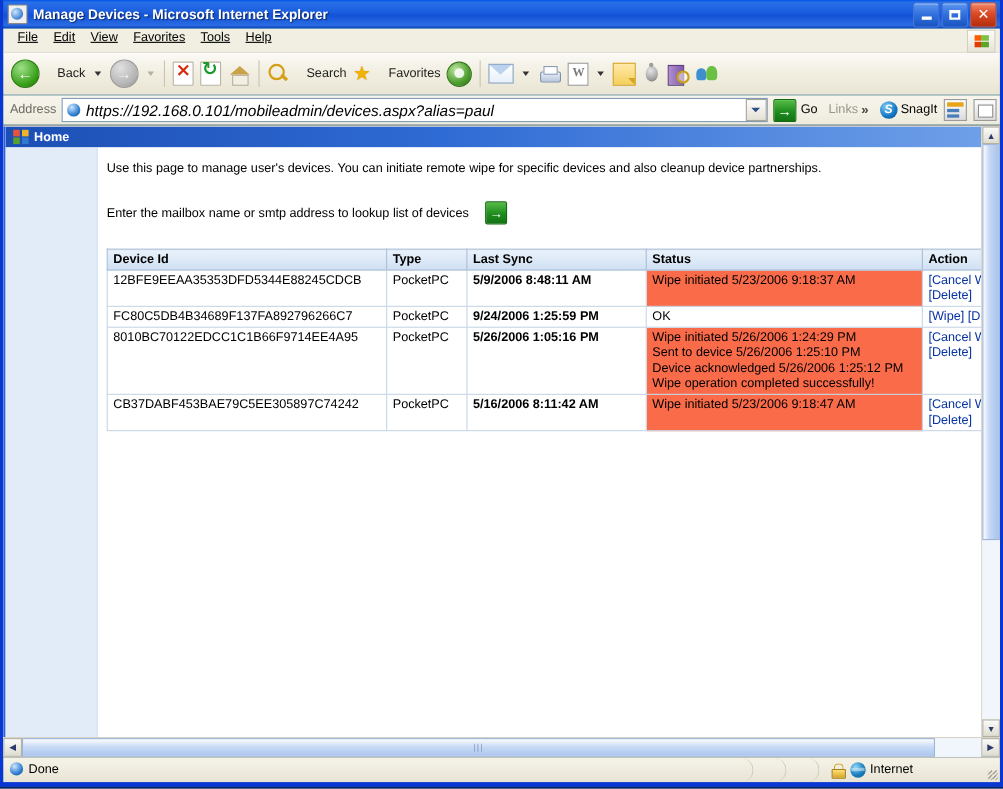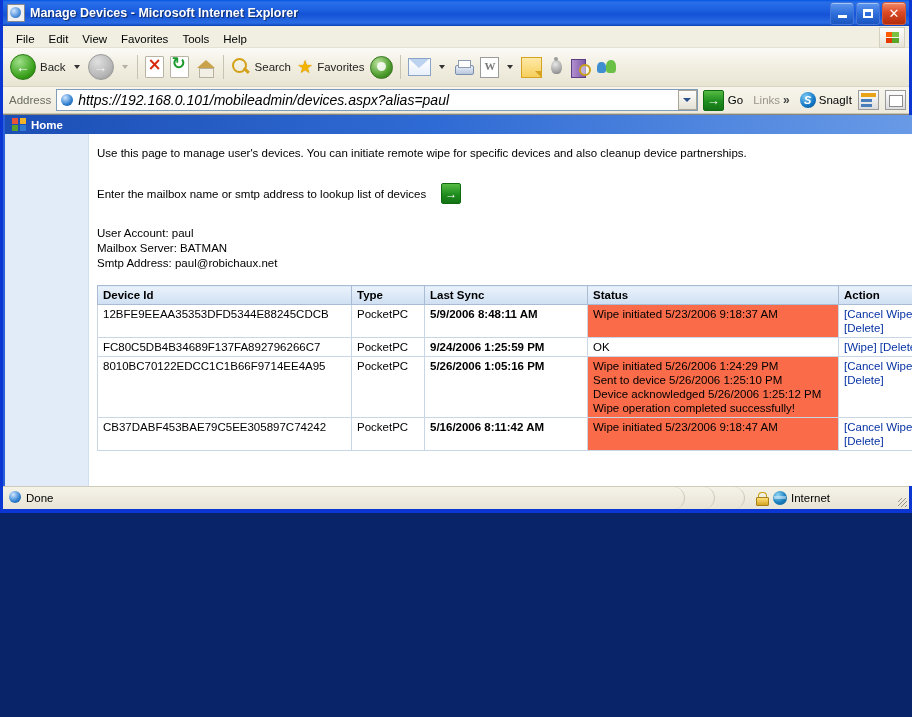--- a/index.html
+++ b/index.html
@@ -3,21 +3,21 @@
 <meta charset="utf-8">
 <style>
   html,body{margin:0;padding:0;}
   body{
     width:912px;height:717px;overflow:hidden;
     font-family:"Liberation Sans","DejaVu Sans",sans-serif;
     font-size:11px;
     background:#0a246a;
   }
   .window{
-    position:absolute;left:0;top:0;width:912px;height:513px;
+    position:absolute;left:0;top:0;width:912px;height:715px;
     box-sizing:border-box;
     border:3px solid #0a36d4;
     border-top:none;border-bottom-width:4px;
     background:#0369a1;
     display:flex;flex-direction:column;
   }
   
   .titlebar{
     height:26px;flex:0 0 26px;
     background:linear-gradient(to bottom,#0054e3 0%,#2a6fe8 8%,#1b5fe0 40%,#1452d6 55%,#2a6ce4 88%,#0c41b5 100%);
@@ -50,22 +50,22 @@
   }
   .win-min{background:linear-gradient(to bottom,#5e97ef,#2f6fdb 50%,#1a55c0);}
   .win-max{background:linear-gradient(to bottom,#5e97ef,#2f6fdb 50%,#1a55c0);}
   .win-close{background:linear-gradient(to bottom,#f08a6b,#dc4a24 45%,#b32d0c);border-color:#d65a33;}
   .glyph-min{width:9px;height:3px;background:#fff;margin-top:6px;}
   .glyph-max{width:10px;height:9px;border:2px solid #fff;border-top-width:3px;box-sizing:border-box;}
   .glyph-close{font-size:13px;line-height:11px;font-family:"DejaVu Sans",sans-serif;}
   
   .menubar{
     height:21px;flex:0 0 21px;background:#f1efe2;
-    display:flex;align-items:flex-end;padding-left:6px;
-    border-bottom:1px solid #e5e2d4;position:relative;
+    display:flex;align-items:flex-start;padding-left:6px;
+    border-bottom:1px solid #e5e2d4;position:relative;text-decoration:underline;
   }
   .menu-item{padding:2px 7px;color:#000;font-size:11.5px;cursor:default;}
   .menu-logo{
     position:absolute;right:4px;top:1px;width:24px;height:19px;
     background:linear-gradient(to bottom,#fdfdfd,#e6e3d6);
     border:1px solid #d4d0c0;display:flex;align-items:center;justify-content:center;
   }
   .menu-logo .flag{
     width:13px;height:11px;
     background:
@@ -73,21 +73,21 @@
       linear-gradient(to right,#e23a00 0 6px,#5aa628 6px 13px) 0 6px/13px 5px no-repeat;
   }
   
   .toolbar{
     height:38px;flex:0 0 38px;
     background:linear-gradient(to bottom,#fbfaf6 0%,#f2efe2 45%,#e9e5d4 100%);
     display:flex;align-items:center;padding:0 4px;
     border-bottom:1px solid #d8d4c4;
   }
   .tb-btn{display:flex;align-items:center;padding:2px 3px;height:30px;}
-  .tb-lbl{font-size:11.5px;margin-left:4px;color:#222;}
+  .tb-lbl{font-size:11.5px;margin-left:16px;color:#222;}
   .circ{width:24px;height:24px;border-radius:50%;display:flex;align-items:center;justify-content:center;color:#fff;font-size:14px;font-weight:bold;}
   .circ-green{background:radial-gradient(circle at 35% 28%,#9fe08a,#3aa01a 65%,#1f6f0d);border:1px solid #2a7a12;}
   .circ-gray{background:radial-gradient(circle at 35% 28%,#e0e0e0,#b5b5b5 65%,#8e8e8e);border:1px solid #9a9a9a;color:#f2f2f2;}
   .tri-dn{width:0;height:0;border-left:3.5px solid transparent;border-right:3.5px solid transparent;border-top:4px solid #333;margin:0 5px;}
   .tri-dn.dim{border-top-color:#b4b0a4;}
   .tb-sep{width:1px;height:24px;background:#c8c4b4;margin:0 4px;}
   .ico-stop{background:#fff;border:1px solid #b9b5a5;width:17px;height:20px;border-radius:1px;position:relative;}
   .ico-stop:after{content:"\00d7";position:absolute;left:2px;top:-3px;color:#d82a0c;font-size:17px;font-weight:bold;font-family:"DejaVu Sans",sans-serif;}
   .ico-refresh{background:#fff;border:1px solid #b9b5a5;width:17px;height:20px;border-radius:1px;position:relative;}
   .ico-refresh:after{content:"\21bb";position:absolute;left:1px;top:-4px;color:#1a9a2a;font-size:17px;font-weight:bold;}
@@ -151,21 +151,21 @@
   .chev{color:#444;font-size:12px;font-weight:bold;margin:0 6px 0 3px;}
   .snagit{display:flex;align-items:center;margin-left:4px;}
   .snagit-ico{width:16px;height:16px;border-radius:50%;background:radial-gradient(circle at 35% 30%,#7ecbf5,#1276c4 60%,#0b4d85);color:#fff;font-size:11px;display:flex;align-items:center;justify-content:center;font-style:italic;font-weight:bold;}
   .snagit-lbl{font-size:11.5px;margin-left:3px;}
   .tb-small{width:19px;height:18px;margin-left:6px;border:1px solid #9a9a9a;background:linear-gradient(#fdfdfd,#dcdcdc);position:relative;}
   .tb-small.a:after{content:"";position:absolute;left:2px;top:2px;right:2px;height:4px;background:#e8a317;}
   .tb-small.a:before{content:"";position:absolute;left:2px;top:8px;right:6px;height:3px;background:#4a7ebb;box-shadow:0 5px 0 #4a7ebb;}
   .tb-small.b:after{content:"";position:absolute;left:3px;top:4px;width:12px;height:10px;background:#fff;border:1px solid #8c8c8c;}
   
   .viewport{
-    flex:1;display:flex;flex-direction:row;min-height:0;
+    flex:1;display:flex;flex-direction:column;min-height:0;
     background:#fff;border-top:1px solid #8a8678;
     position:relative;
   }
   .vp-inner{flex:1;display:flex;min-height:0;}
   .page{
     flex:1;min-width:0;overflow:hidden;background:#fff;
     display:flex;flex-direction:column;
     border-left:2px solid #2b5fd9;
   }
   
@@ -424,25 +424,20 @@
           <div class="pg-side"></div>
           <div class="pg-main">
 
             <p class="intro">Use this page to manage user's devices. You can initiate remote wipe for specific devices and also cleanup device partnerships.</p>
 
             <div class="lookup-row">
               <span class="lookup-lbl">Enter the mailbox name or smtp address to lookup list of devices</span>
               <span class="lookup-go">→</span>
             </div>
 
-            <div class="acct">
-              <div>User Account: paul</div>
-              <div>Mailbox Server: BATMAN</div>
-              <div>Smtp Address: paul@robichaux.net</div>
-            </div>
 
             <table class="devices">
               <thead>
                 <tr>
                   <th class="c0">Device Id</th>
                   <th class="c1">Type</th>
                   <th class="c2">Last Sync</th>
                   <th class="c3">Status</th>
                   <th class="c4">Action</th>
                 </tr>

